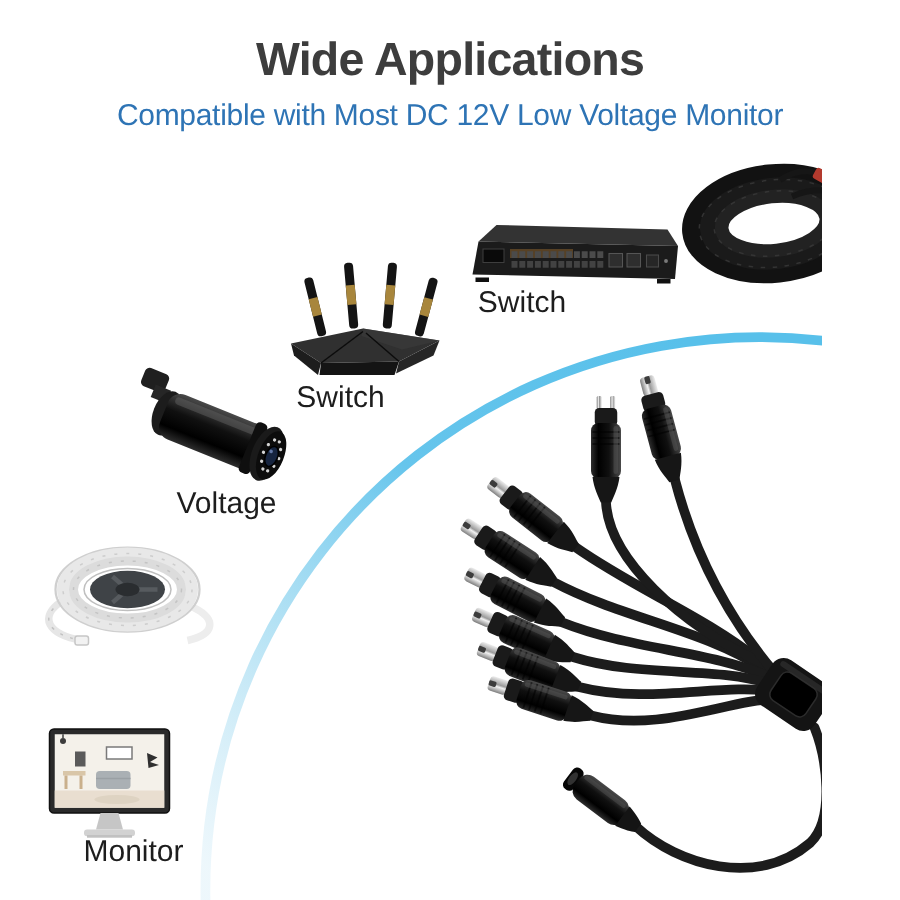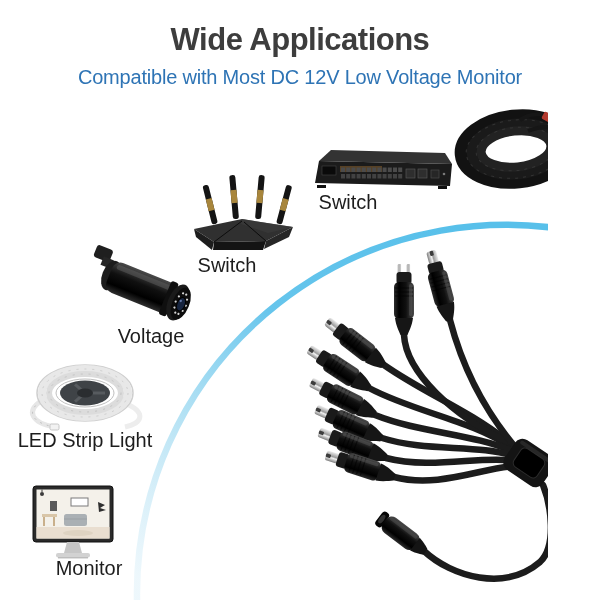--- a/index.html
+++ b/index.html
@@ -290,15 +290,14 @@
         <rect x="-19" y="-15" width="38" height="4" rx="2" fill="#3a3a3a" opacity="0.5"></rect>
       </g>
 
       <use href="#dcjack" transform="translate(379,517) rotate(37)"></use>
     </g>
   </svg>
 
   <div class="dev-label" id="lbl-switch">Switch</div>
   <div class="dev-label" id="lbl-router">Switch</div>
   <div class="dev-label" id="lbl-camera">Voltage</div>
-  <div class="dev-label" id="lbl-led">LED Strip Light</div>
   <div class="dev-label" id="lbl-monitor">Monitor</div>
 </div>
 
 </body></html>

